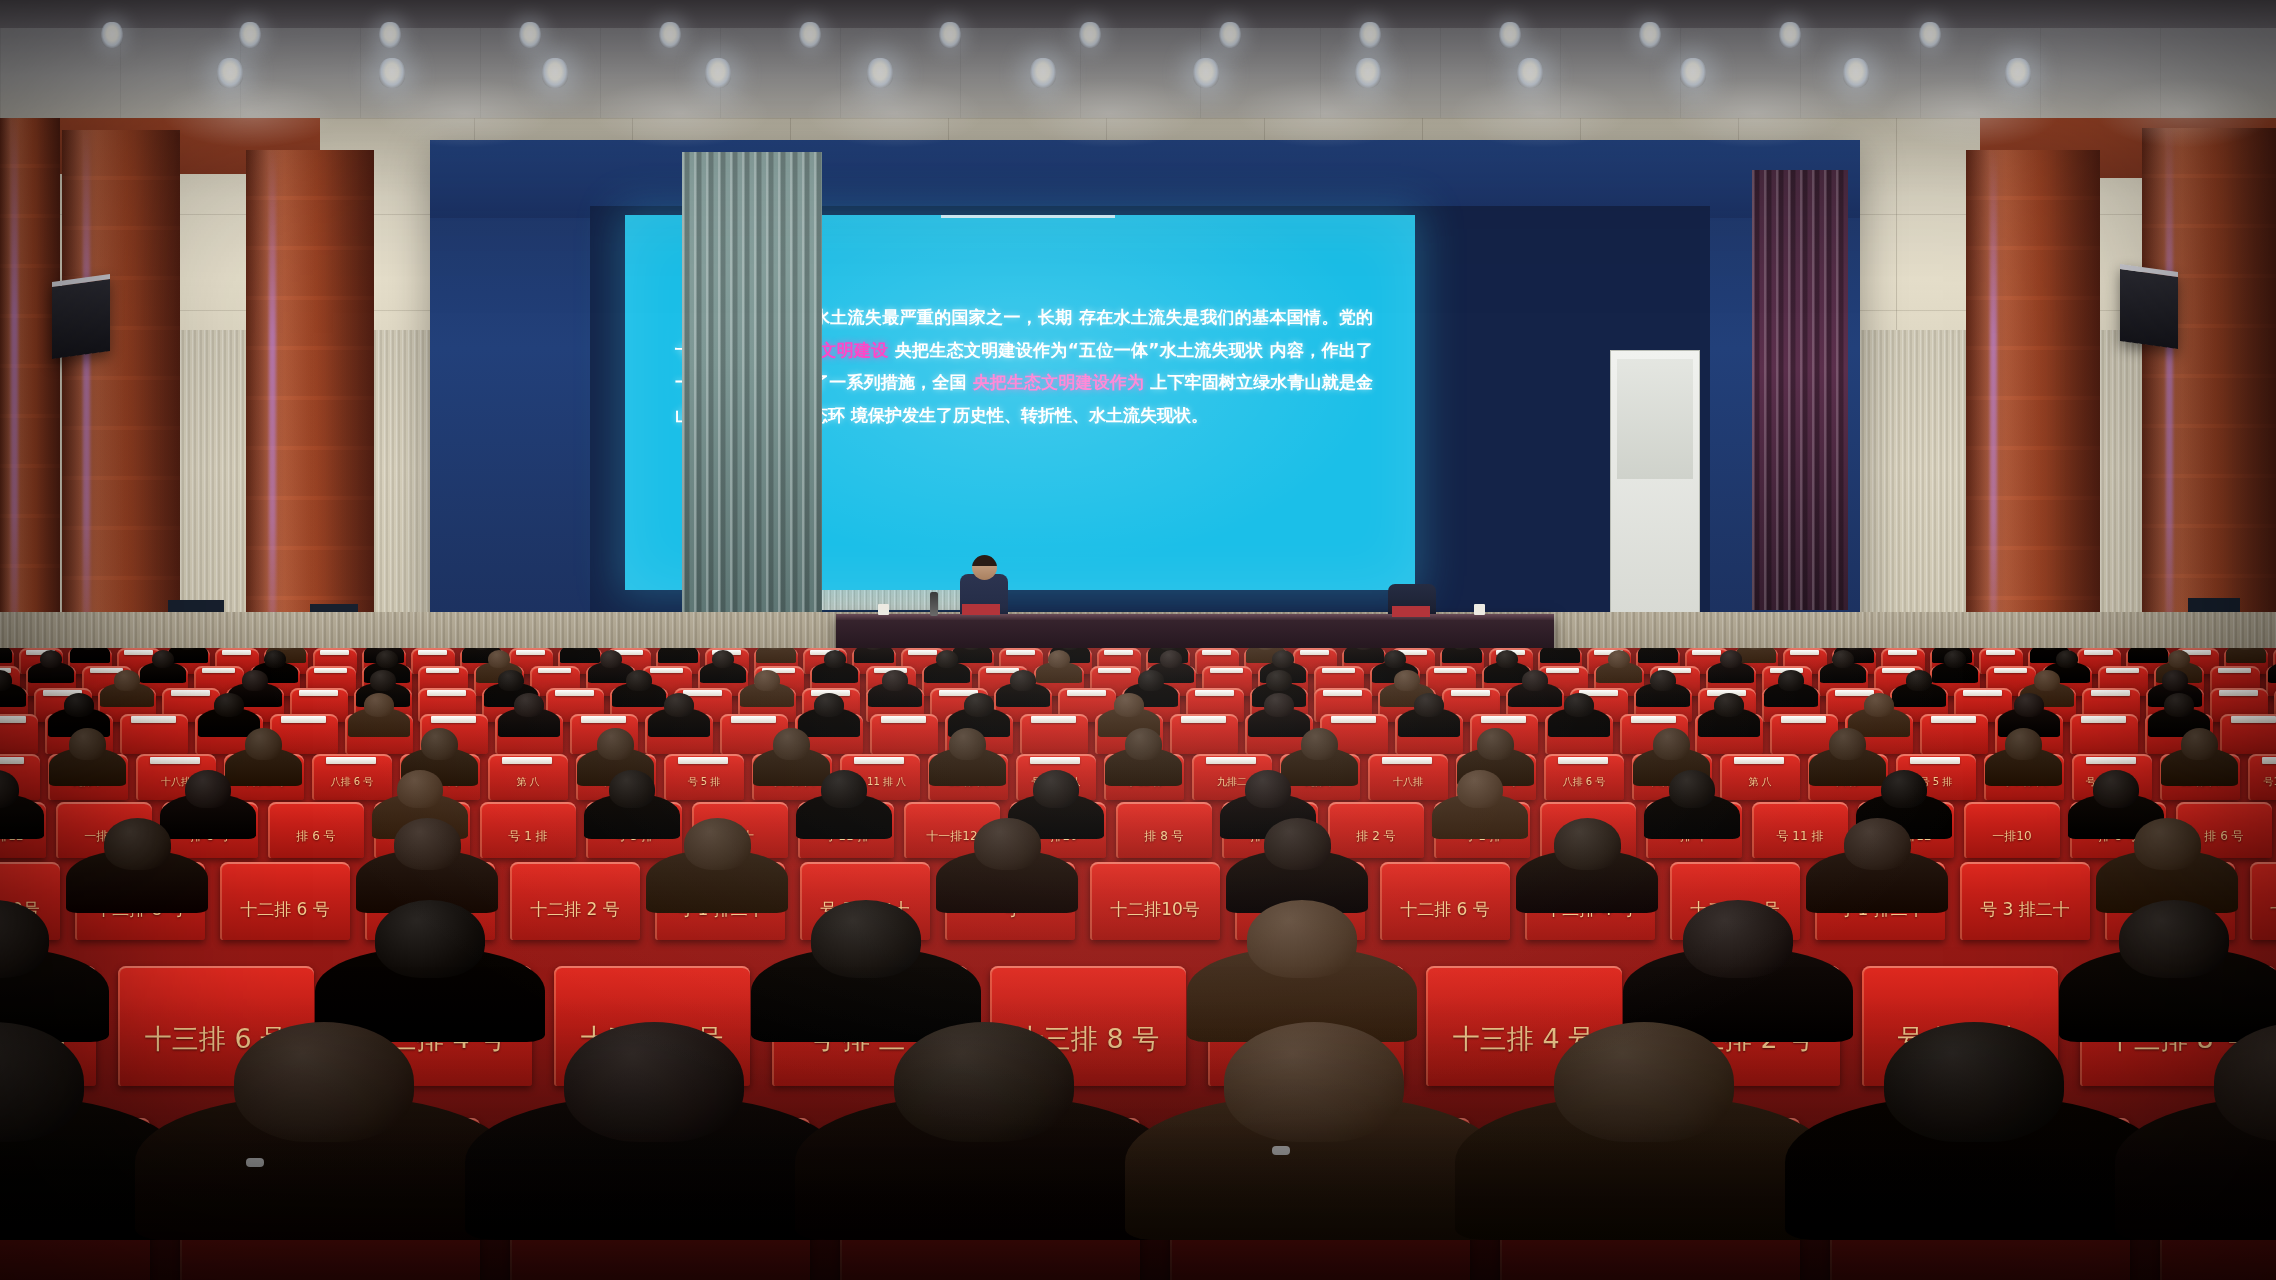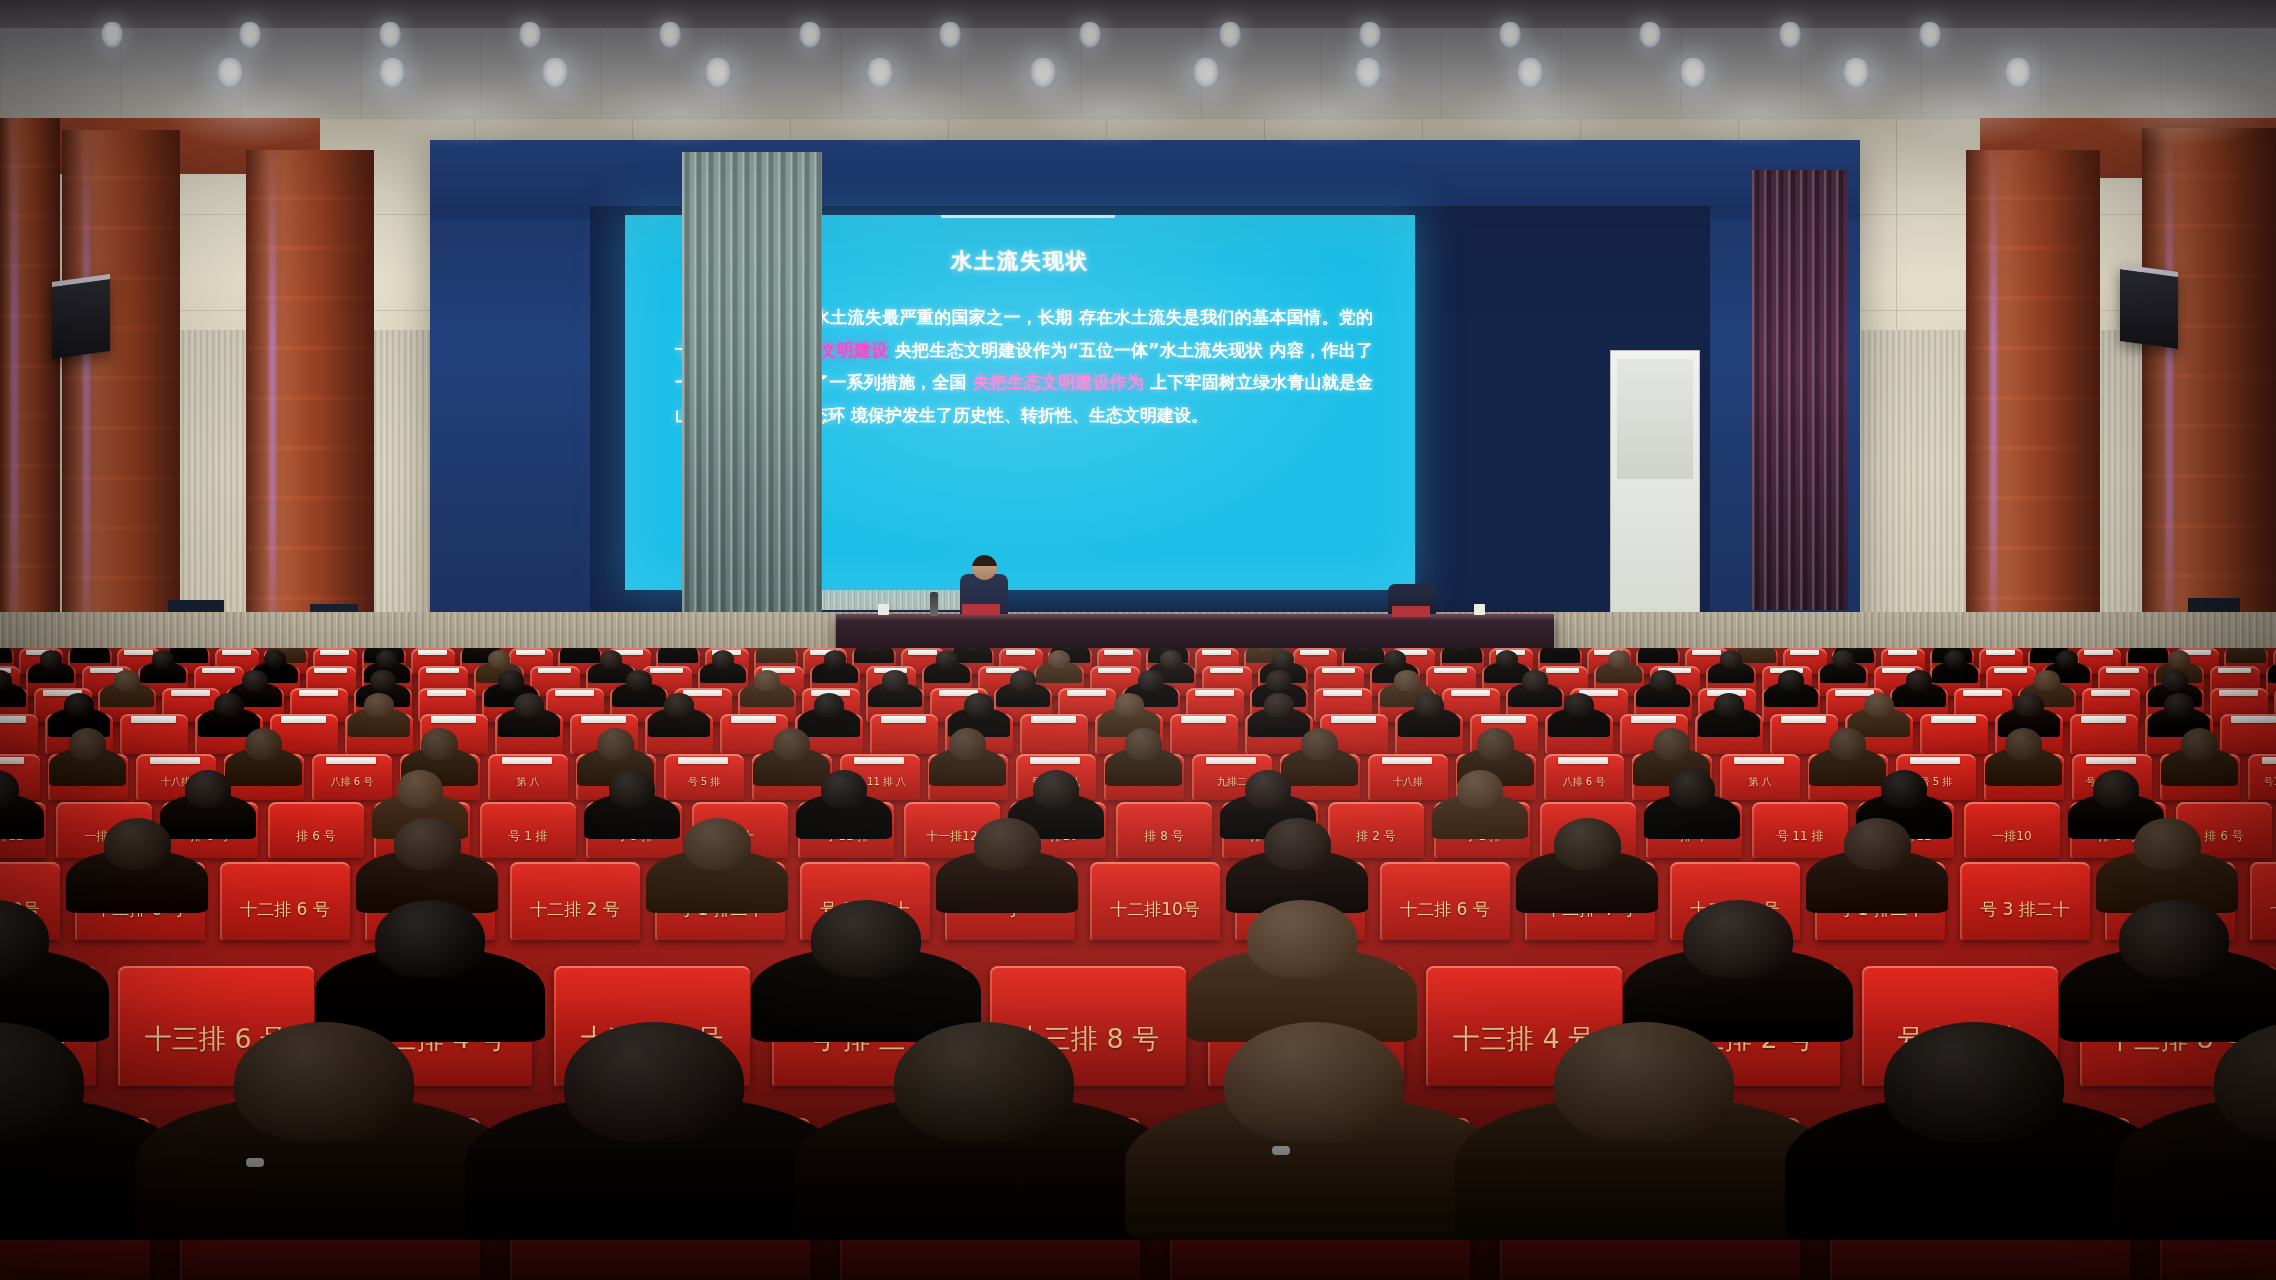--- a/index.html
+++ b/index.html
@@ -308,30 +308,29 @@
   <div class="proscenium">
     <div class="pros-top"></div>
     <div class="pros-inner"></div>
   </div>
 
   <div class="wall-panel"></div>
 
   <div class="screen">
     <div class="screen-glow"></div>
     <div class="screen-top-strip"></div>
-    <div class="slide-title">水土流失现状</div>
     <div class="slide-body">
       <span>中国是世界上水土流失最严重的国家之一，长期</span>
       <span>存在水土流失是我们的基本国情。党的十八以来，中</span>
       <span class="hl-magenta">生态文明建设</span>
       <span>央把生态文明建设作为“五位一体”水土流失现状</span>
       <span>内容，作出了一系列部署，制定了一系列措施，全国</span>
       <span class="hl-pink">央把生态文明建设作为</span>
       <span>上下牢固树立绿水青山就是金山银山的理念，生态环</span>
-      <span>境保护发生了历史性、转折性、生态文明建设。</span>
+      <span>境保护发生了历史性、转折性、水土流失现状。</span>
     </div>
   </div>
 
   <div class="curtain left"></div>
   <div class="curtain right"></div>
 
   <div class="cabinet"></div>
 
   <div class="wood-col" style="left:0;top:118px;width:60px;height:560px;">
     <div class="sheen"></div>

